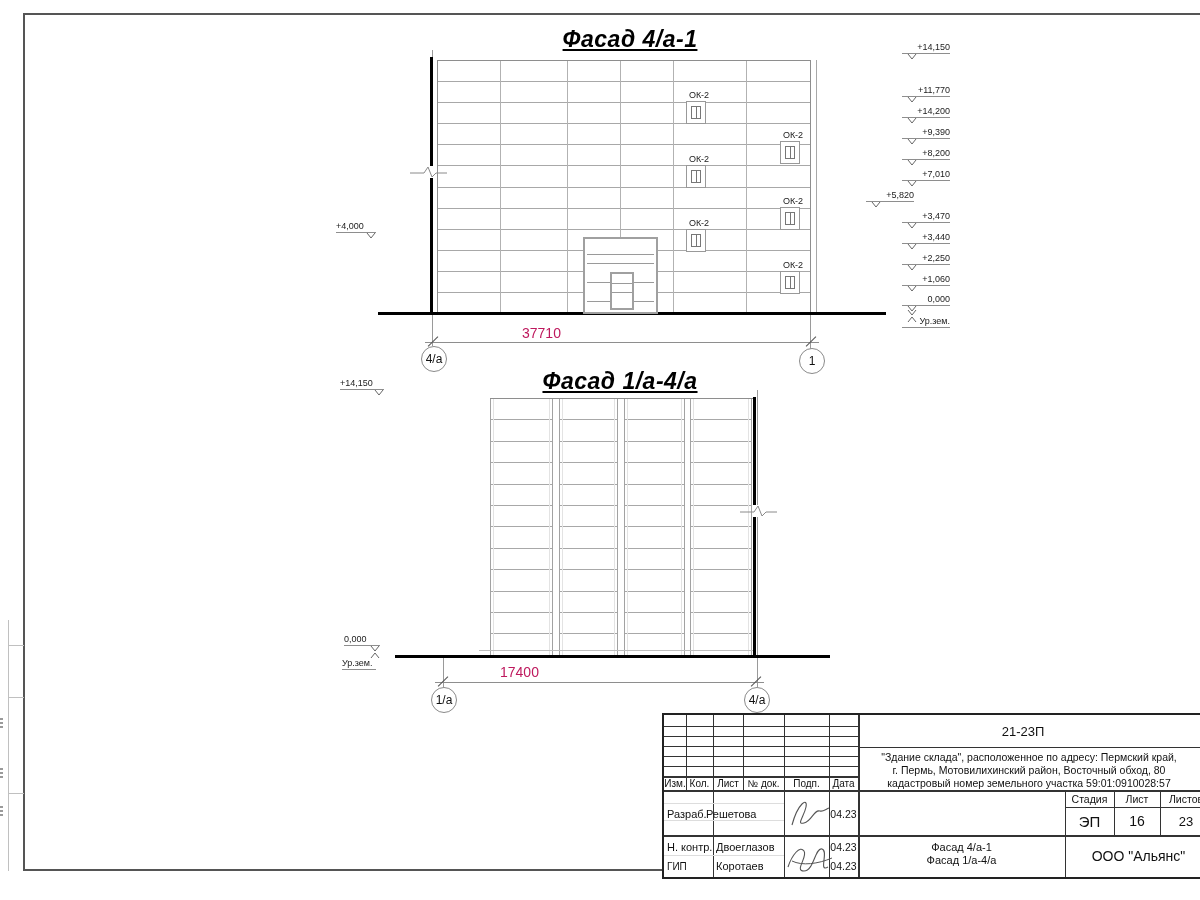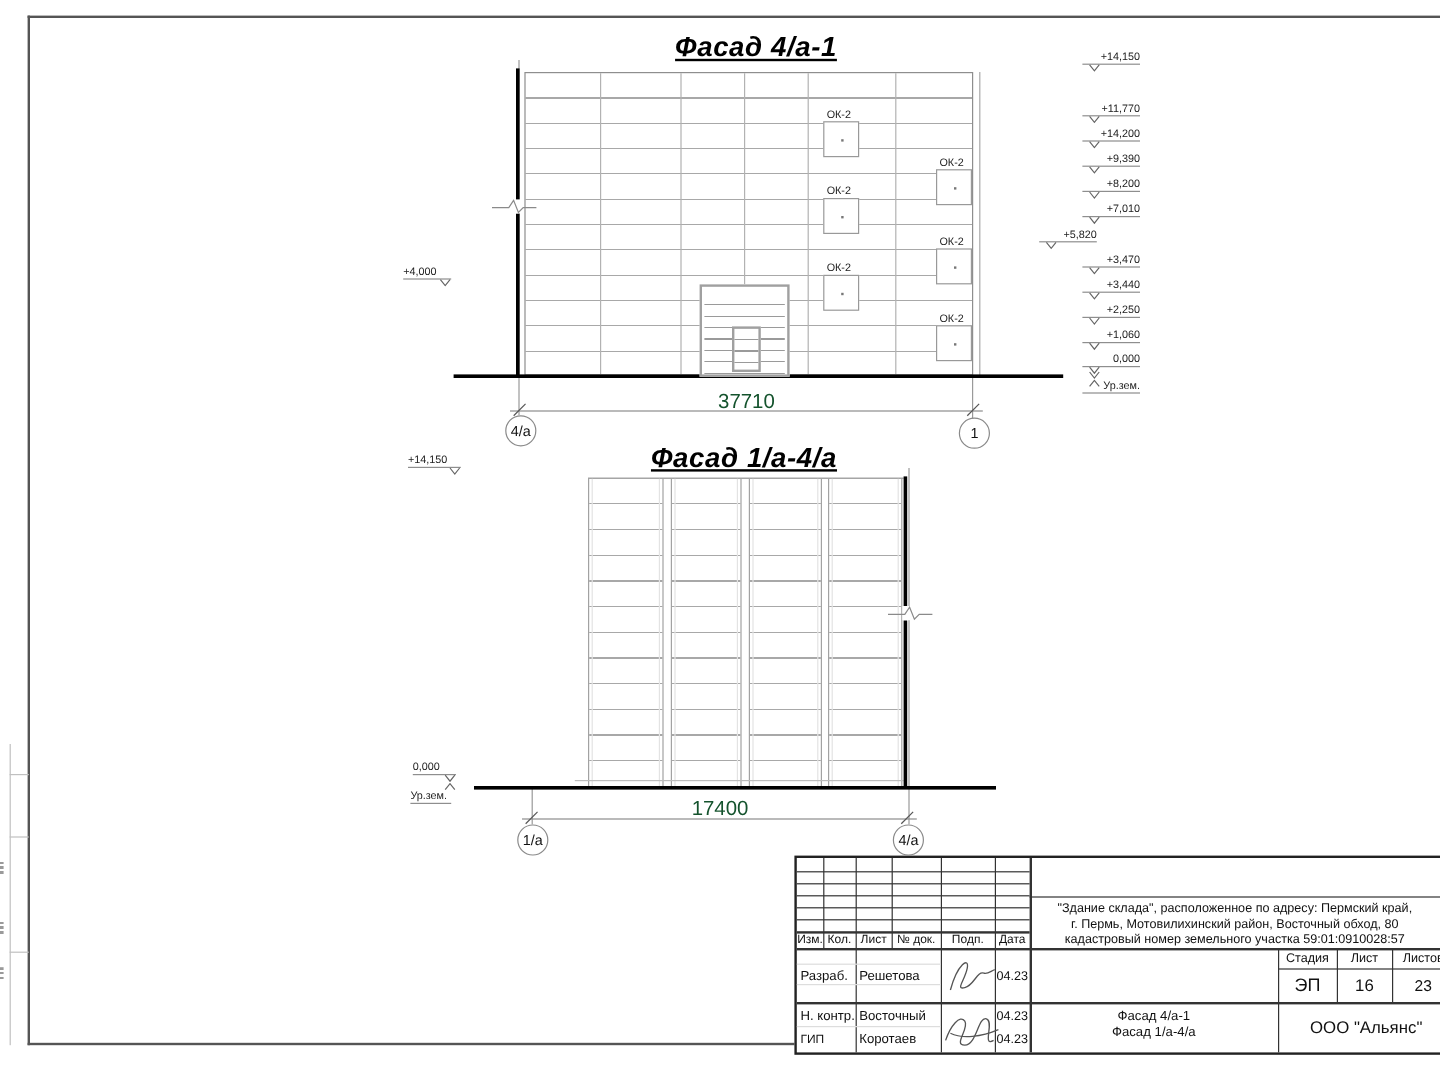--- a/index.html
+++ b/index.html
@@ -27,34 +27,34 @@
   .bay::before{left:2px;} .bay::after{right:2px;}
   
   .door{position:absolute;left:583px;top:237px;width:75px;height:77px;background:#fff;
         border:2px solid #a0a0a0;box-sizing:border-box;z-index:3;}
   .door-slats{position:absolute;left:2px;right:2px;top:6px;bottom:0;
         background:repeating-linear-gradient(to bottom,transparent 0 8.5px,#9a9a9a 8.5px 9.5px);}
   .wicket{position:absolute;left:25px;top:33px;width:24px;height:38px;background:#fff;
         border:2px solid #a0a0a0;box-sizing:border-box;}
   .wicket-slats{position:absolute;left:0;right:0;top:0;bottom:0;
         background:repeating-linear-gradient(to bottom,transparent 0 8.5px,#9a9a9a 8.5px 9.5px);}
-  .win{position:absolute;width:20px;height:23px;background:#fff;border:1px solid #999;padding:14px;box-sizing:border-box;z-index:3;}
+  .win{position:absolute;width:20px;height:23px;background:#fff;border:1px solid #999;padding:4px;box-sizing:border-box;z-index:3;}
   .win-inner{width:100%;height:100%;border:1px solid #777;box-sizing:border-box;position:relative;background:#fff;}
   .win-inner::after{content:'';position:absolute;left:50%;top:0;bottom:0;width:1px;background:#777;}
   .win-label{position:absolute;top:-12px;left:-6px;width:36px;text-align:center;font-size:9px;color:#222;}
   
   .elev{position:absolute;z-index:4;}
   .elev-text{display:block;font-size:9px;line-height:10px;color:#222;border-bottom:1px solid #8e8e8e;padding-bottom:1px;}
   .elev-r .elev-text{text-align:right;}
   .elev-l .elev-text{text-align:left;}
   .chev{position:absolute;}
   
   .dimline{position:absolute;height:1px;background:#8e8e8e;}
   .tick{position:absolute;width:14px;height:1px;background:#555;transform:rotate(-45deg);}
-  .dimtext{position:absolute;text-align:center;font-size:17px;color:#14532d;}
+  .dimtext{position:absolute;text-align:left;font-size:14px;color:#be185d;}
   .axis-bubble{position:absolute;width:24px;height:24px;border:1px solid #8a8a8a;border-radius:50%;background:#fff;
                display:flex;align-items:center;justify-content:center;font-size:12px;color:#111;z-index:4;}
   .break-svg{position:absolute;z-index:5;}
   
   #title-block{position:absolute;left:662px;top:713px;width:543px;height:166px;border:2px solid #222;
                box-sizing:border-box;background:#fff;font-size:10px;z-index:6;}
   .tb-v{position:absolute;width:1px;background:#333;}
   .tb-v2{position:absolute;width:2px;background:#333;}
   .tb-h{position:absolute;height:1px;background:#333;}
   .tb-h2{position:absolute;height:2px;background:#333;}
@@ -303,37 +303,38 @@
     <div class="tb-hf" style="left:0;top:140px;width:120px"></div>
 
     <div class="tb-cell" style="left:0;top:61px;width:22px;height:14px">Изм.</div>
     <div class="tb-cell" style="left:22px;top:61px;width:27px;height:14px">Кол.</div>
     <div class="tb-cell" style="left:49px;top:61px;width:30px;height:14px">Лист</div>
     <div class="tb-cell" style="left:79px;top:61px;width:41px;height:14px">№ док.</div>
     <div class="tb-cell" style="left:120px;top:61px;width:45px;height:14px">Подп.</div>
     <div class="tb-cell" style="left:165px;top:61px;width:29px;height:14px">Дата</div>
 
     <div class="tb-cell tb-left" style="left:0;top:90px;width:49px;height:18px;font-size:11px">Разраб.</div>
-    <div class="tb-cell tb-left" style="left:49px;top:90px;width:71px;height:18px;font-size:11px">Решетова</div>
+    <div class="tb-cell tb-left" style="left:39px;top:90px;width:71px;height:18px;font-size:11px">Решетова</div>
     <div class="tb-cell" style="left:165px;top:90px;width:29px;height:18px;font-size:10.5px">04.23</div>
     <div class="tb-cell tb-left" style="left:0;top:124px;width:49px;height:16px;font-size:11px">Н. контр.</div>
-    <div class="tb-cell tb-left" style="left:49px;top:124px;width:71px;height:16px;font-size:11px">Восточный</div>
+    <div class="tb-cell tb-left" style="left:49px;top:124px;width:71px;height:16px;font-size:11px">Двоеглазов</div>
     <div class="tb-cell" style="left:165px;top:124px;width:29px;height:16px;font-size:10.5px">04.23</div>
     <div class="tb-cell tb-left" style="left:0;top:143px;width:49px;height:16px;font-size:10px">ГИП</div>
     <div class="tb-cell tb-left" style="left:49px;top:143px;width:71px;height:16px;font-size:11px">Коротаев</div>
     <div class="tb-cell" style="left:165px;top:143px;width:29px;height:16px;font-size:10.5px">04.23</div>
 
     <svg class="sig" style="left:124px;top:80px" width="42" height="36" viewBox="0 0 42 36">
       <path d="M4,30 C10,8 20,2 18,12 C16,22 8,30 16,28 C24,26 26,14 32,16 C35,17 38,14 41,13" fill="none" stroke="#555" stroke-width="1.1"></path>
     </svg>
     <svg class="sig" style="left:118px;top:124px" width="54" height="38" viewBox="0 0 54 38">
       <path d="M6,28 C10,16 18,6 22,12 C26,18 12,32 22,32 C32,32 33,8 40,10 C47,12 36,34 46,28" fill="none" stroke="#555" stroke-width="1.1"></path>
       <path d="M10,22 C20,27 36,25 50,19" fill="none" stroke="#555" stroke-width="1"></path>
     </svg>
 
+    <div class="tb-cell" style="left:194px;top:0;width:330px;height:32px;font-size:13px">21-23П</div>
     <div class="abs" style="left:200px;top:36px;width:330px;text-align:center;font-size:10.5px;line-height:13px">
       <div>"Здание склада", расположенное по адресу: Пермский край,</div>
       <div>г. Пермь, Мотовилихинский район, Восточный обход, 80</div>
       <div>кадастровый номер земельного участка 59:01:0910028:57</div>
     </div>
     <div class="tb-cell" style="left:401px;top:75px;width:49px;height:17px;font-size:10.5px">Стадия</div>
     <div class="tb-cell" style="left:450px;top:75px;width:46px;height:17px;font-size:10.5px">Лист</div>
     <div class="tb-cell" style="left:496px;top:75px;width:52px;height:17px;font-size:10.5px">Листов</div>
     <div class="tb-cell" style="left:401px;top:92px;width:49px;height:28px;font-size:15px">ЭП</div>
     <div class="tb-cell" style="left:450px;top:92px;width:46px;height:28px;font-size:14px">16</div>

